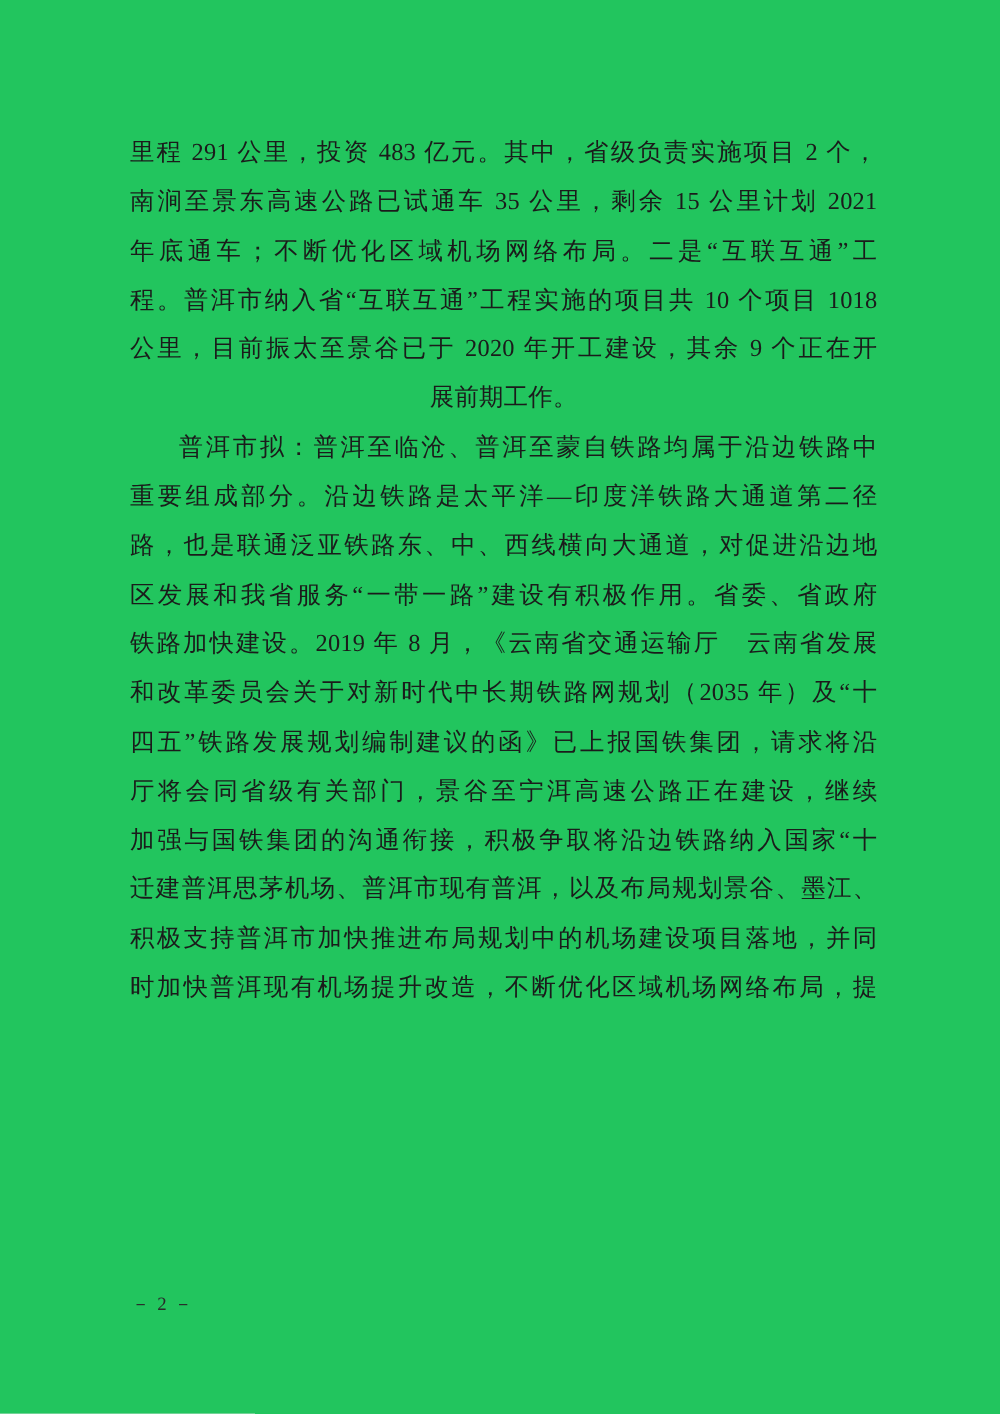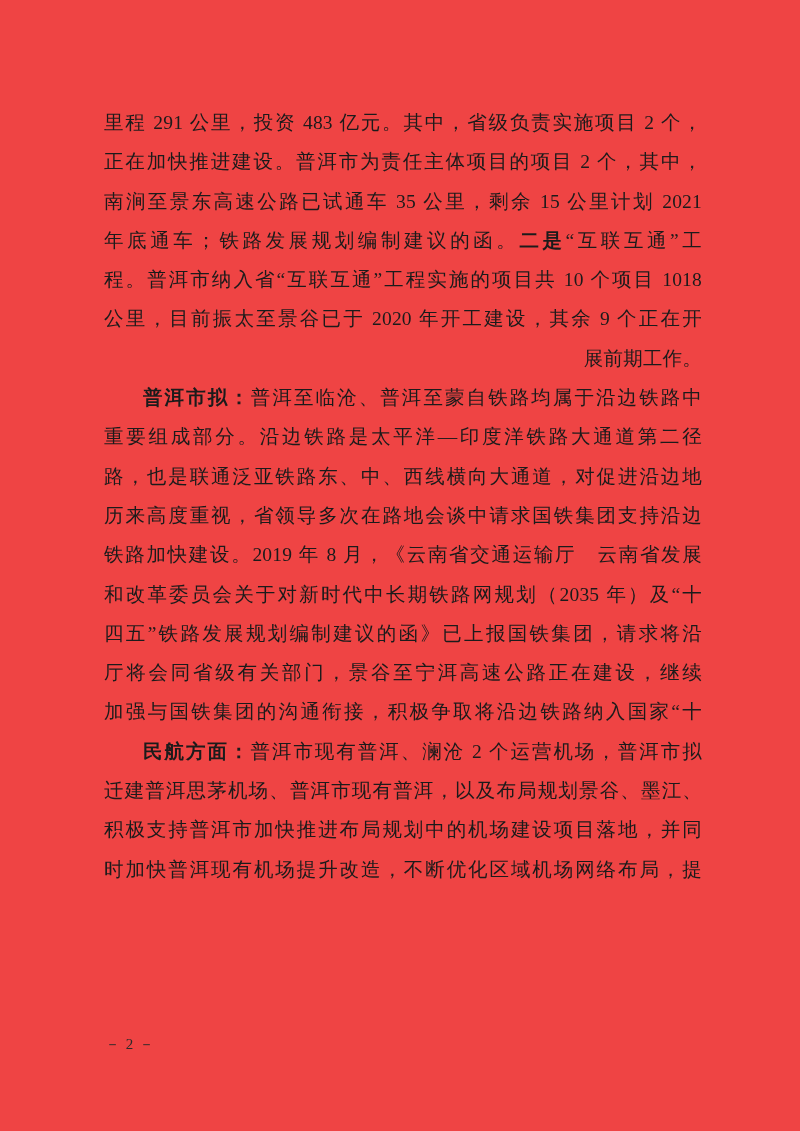--- a/index.html
+++ b/index.html
@@ -5,21 +5,21 @@
   html, body {
     margin: 0;
     padding: 0;
     background: #e8e8e8;
   }
   .page {
     position: relative;
     width: 800px;
     height: 1131px;
     margin: 0 auto;
-    background: #ef4444;
+    background: #22c55e;
     overflow: hidden;
     font-family: "Liberation Serif", "DejaVu Serif", serif;
     color: #1b1b1b;
   }
   .text-block {
     position: absolute;
     left: 104px;
     top: 103px;
     width: 598px;
   }
@@ -34,64 +34,62 @@
     letter-spacing: 0.2px;
     white-space: pre-wrap;
     overflow: hidden;
   }
   .line.justify {
     text-align: justify;
     text-align-last: justify;
     text-justify: inter-character;
   }
   .line.plain {
-    text-align: right;
+    text-align: center;
   }
   .line.indent {
     text-indent: 2em;
   }
   .seg { font-weight: normal; }
-  .seg.bold { font-weight: 700; }
+  .seg.bold { font-weight: 400; }
   .footer {
     position: absolute;
     left: 105px;
     top: 1033px;
     height: 22px;
     line-height: 22px;
     font-size: 15px;
     letter-spacing: 1px;
     color: #2a2a2a;
   }
 </style>
 </head>
 <body>
 
 <div class="page">
   <div class="text-block" id="text-block">
       <div class="para">
         <div class="line justify"><span class="seg">里程 291 公里，投资 483 亿元。其中，省级负责实施项目 2 个，</span></div>
-        <div class="line justify"><span class="seg">正在加快推进建设。普洱市为责任主体项目的项目 2 个，其中，</span></div>
         <div class="line justify"><span class="seg">南涧至景东高速公路已试通车 35 公里，剩余 15 公里计划 2021</span></div>
-        <div class="line justify"><span class="seg">年底通车；铁路发展规划编制建议的函。</span><span class="seg bold">二是</span><span class="seg">“互联互通”工</span></div>
+        <div class="line justify"><span class="seg">年底通车；不断优化区域机场网络布局。</span><span class="seg bold">二是</span><span class="seg">“互联互通”工</span></div>
         <div class="line justify"><span class="seg">程。普洱市纳入省“互联互通”工程实施的项目共 10 个项目 1018</span></div>
         <div class="line justify"><span class="seg">公里，目前振太至景谷已于 2020 年开工建设，其余 9 个正在开</span></div>
         <div class="line plain"><span class="seg">展前期工作。</span></div>
       </div>
       <div class="para">
         <div class="line justify indent"><span class="seg bold">普洱市拟：</span><span class="seg">普洱至临沧、普洱至蒙自铁路均属于沿边铁路中</span></div>
         <div class="line justify"><span class="seg">重要组成部分。沿边铁路是太平洋—印度洋铁路大通道第二径</span></div>
         <div class="line justify"><span class="seg">路，也是联通泛亚铁路东、中、西线横向大通道，对促进沿边地</span></div>
-        <div class="line justify"><span class="seg">历来高度重视，省领导多次在路地会谈中请求国铁集团支持沿边</span></div>
+        <div class="line justify"><span class="seg">区发展和我省服务“一带一路”建设有积极作用。省委、省政府</span></div>
         <div class="line justify"><span class="seg">铁路加快建设。2019 年 8 月，《云南省交通运输厅　云南省发展</span></div>
         <div class="line justify"><span class="seg">和改革委员会关于对新时代中长期铁路网规划（2035 年）及“十</span></div>
         <div class="line justify"><span class="seg">四五”铁路发展规划编制建议的函》已上报国铁集团，请求将沿</span></div>
         <div class="line justify"><span class="seg">厅将会同省级有关部门，景谷至宁洱高速公路正在建设，继续</span></div>
         <div class="line justify"><span class="seg">加强与国铁集团的沟通衔接，积极争取将沿边铁路纳入国家“十</span></div>
       </div>
       <div class="para">
-        <div class="line justify indent"><span class="seg bold">民航方面：</span><span class="seg">普洱市现有普洱、澜沧 2 个运营机场，普洱市拟</span></div>
         <div class="line justify"><span class="seg">迁建普洱思茅机场、普洱市现有普洱，以及布局规划景谷、墨江、</span></div>
         <div class="line justify"><span class="seg">积极支持普洱市加快推进布局规划中的机场建设项目落地，并同</span></div>
         <div class="line justify"><span class="seg">时加快普洱现有机场提升改造，不断优化区域机场网络布局，提</span></div>
       </div>
     </div>
   <div class="footer">－ 2 －</div>
 </div>
 
 </body></html>

